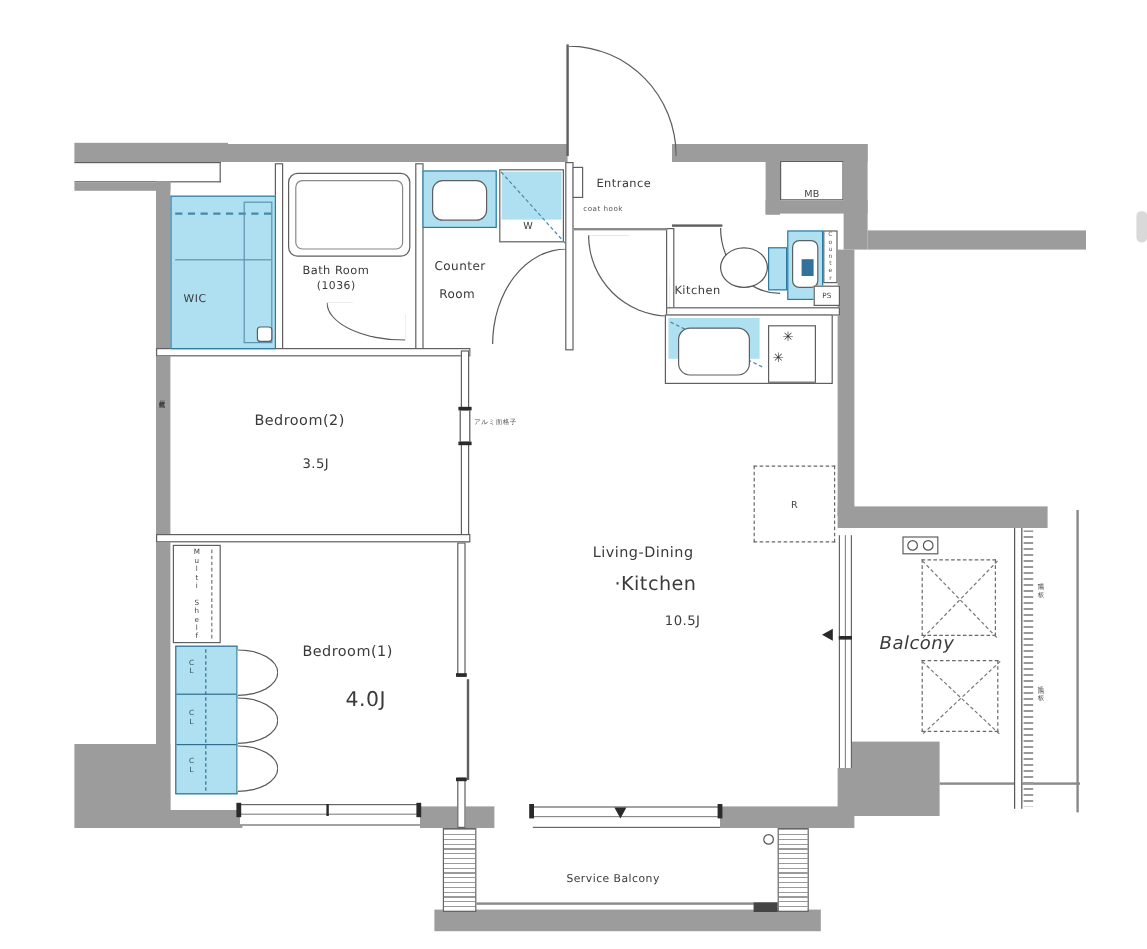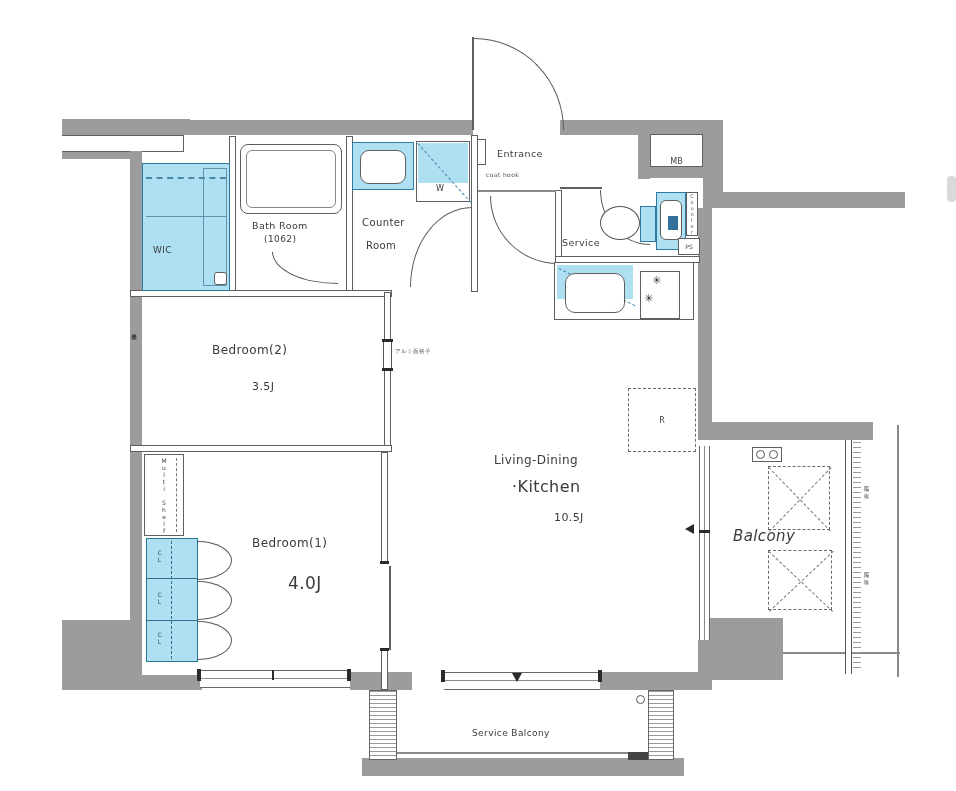--- a/index.html
+++ b/index.html
@@ -92,21 +92,21 @@
   <div class="diag" style="left:146px;top:177px;width:80px;border-top-width:2px;"></div>
   <div class="hair" style="left:146px;top:216px;width:80px;height:1px;background:#5c93ad;"></div>
   <div class="abs" style="left:203px;top:168px;width:24px;height:118px;border:1px solid #5c93ad;box-sizing:border-box;"></div>
   <div class="whitebox" style="left:214px;top:272px;width:13px;height:13px;border-radius:3px;"></div>
   <span class="label" style="left:153px;top:245px;font-size:9px;">WIC</span>
 
   <div class="whitebox" style="left:240px;top:144px;width:102px;height:70px;border-width:1.5px;border-radius:8px;"></div>
   <div class="abs" style="left:246px;top:150px;width:90px;height:58px;border:1px solid #888;border-radius:6px;box-sizing:border-box;"></div>
   <div class="arc-bl" style="left:272px;top:252px;width:66px;height:32px;"></div>
   <span class="label" style="left:252px;top:220px;font-size:9.5px;">Bath Room</span>
-  <span class="label" style="left:264px;top:234px;font-size:9px;">(1062)</span>
+  <span class="label" style="left:264px;top:234px;font-size:9px;">(1036)</span>
 
   <div class="blue" style="left:352px;top:142px;width:62px;height:48px;"></div>
   <div class="whitebox" style="left:360px;top:150px;width:46px;height:34px;border-radius:9px;"></div>
   <div class="whitebox" style="left:416px;top:141px;width:54px;height:61px;border-width:1.5px;"></div>
   <div class="bluefill" style="left:418px;top:143px;width:50px;height:40px;"></div>
   <div class="diag" style="left:418px;top:143px;width:80px;transform:rotate(48deg);"></div>
   <span class="label" style="left:436px;top:184px;font-size:8px;">W</span>
   <div class="arc-tl" style="left:410px;top:207px;width:62px;height:80px;"></div>
   <span class="label" style="left:362px;top:217px;font-size:10px;">Counter</span>
   <span class="label" style="left:366px;top:240px;font-size:10px;">Room</span>
@@ -116,21 +116,21 @@
   <div class="blue" style="left:640px;top:206px;width:16px;height:36px;"></div>
   <div class="blue" style="left:656px;top:192px;width:30px;height:58px;"></div>
   <div class="whitebox" style="left:660px;top:200px;width:22px;height:40px;border-radius:6px;"></div>
   <div class="abs" style="left:668px;top:216px;width:10px;height:14px;background:#31719a;"></div>
   <div class="whitebox" style="left:686px;top:192px;width:12px;height:44px;display:flex;align-items:center;justify-content:center;">
     <span class="vtext" style="font-size:5px;color:#555;">Counter</span>
   </div>
   <div class="whitebox" style="left:678px;top:238px;width:22px;height:17px;display:flex;align-items:center;justify-content:center;">
     <span style="font-size:6px;color:#444;">PS</span>
   </div>
-  <span class="label" style="left:562px;top:237px;font-size:9.5px;">Service</span>
+  <span class="label" style="left:562px;top:237px;font-size:9.5px;">Kitchen</span>
 
   <div class="whitebox" style="left:554px;top:262px;width:140px;height:58px;border-width:1.5px;"></div>
   <div class="bluefill" style="left:557px;top:265px;width:76px;height:34px;"></div>
   <div class="diag" style="left:559px;top:268px;width:85px;transform:rotate(26deg);"></div>
   <div class="whitebox" style="left:565px;top:273px;width:60px;height:40px;border-radius:10px;"></div>
   <div class="whitebox" style="left:640px;top:271px;width:40px;height:48px;"></div>
   <span class="label" style="left:652px;top:274px;font-size:11px;color:#333;">✳</span>
   <span class="label" style="left:644px;top:292px;font-size:11px;color:#333;">✳</span>
 
   <div class="dashedbox" style="left:628px;top:388px;width:68px;height:64px;display:flex;align-items:center;justify-content:center;">

